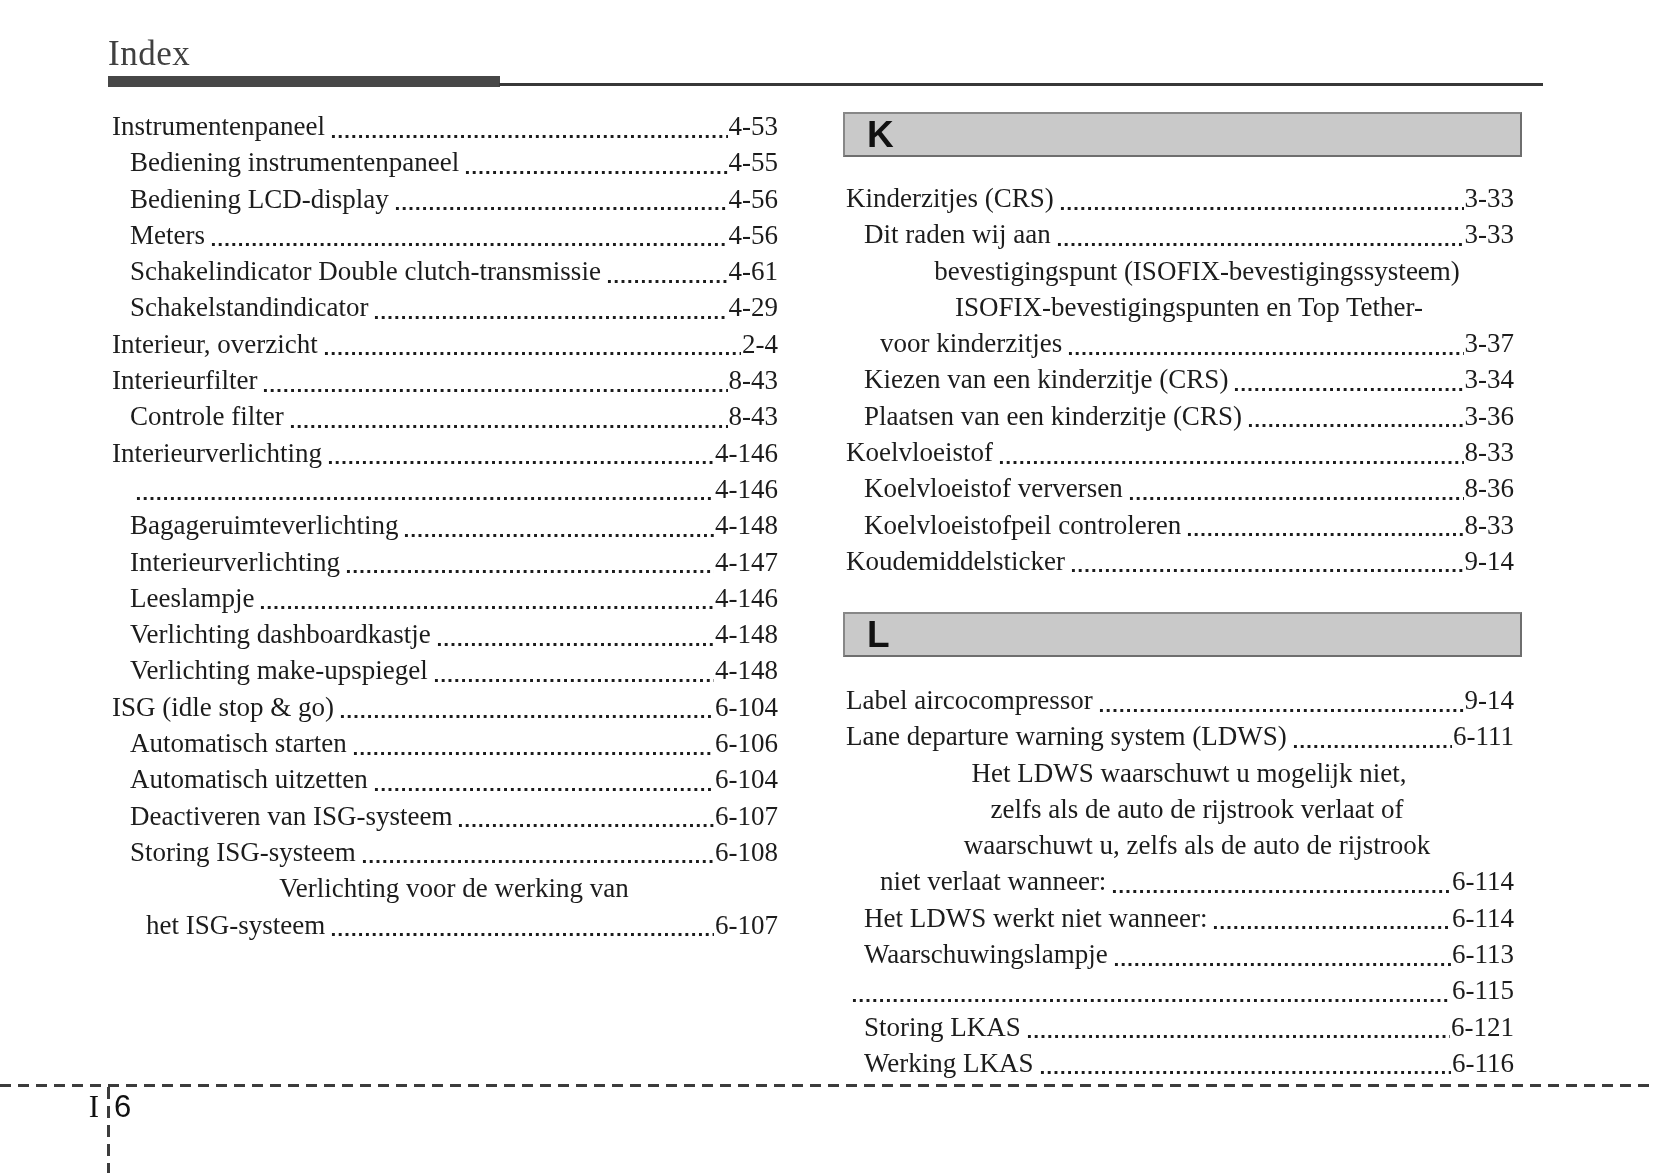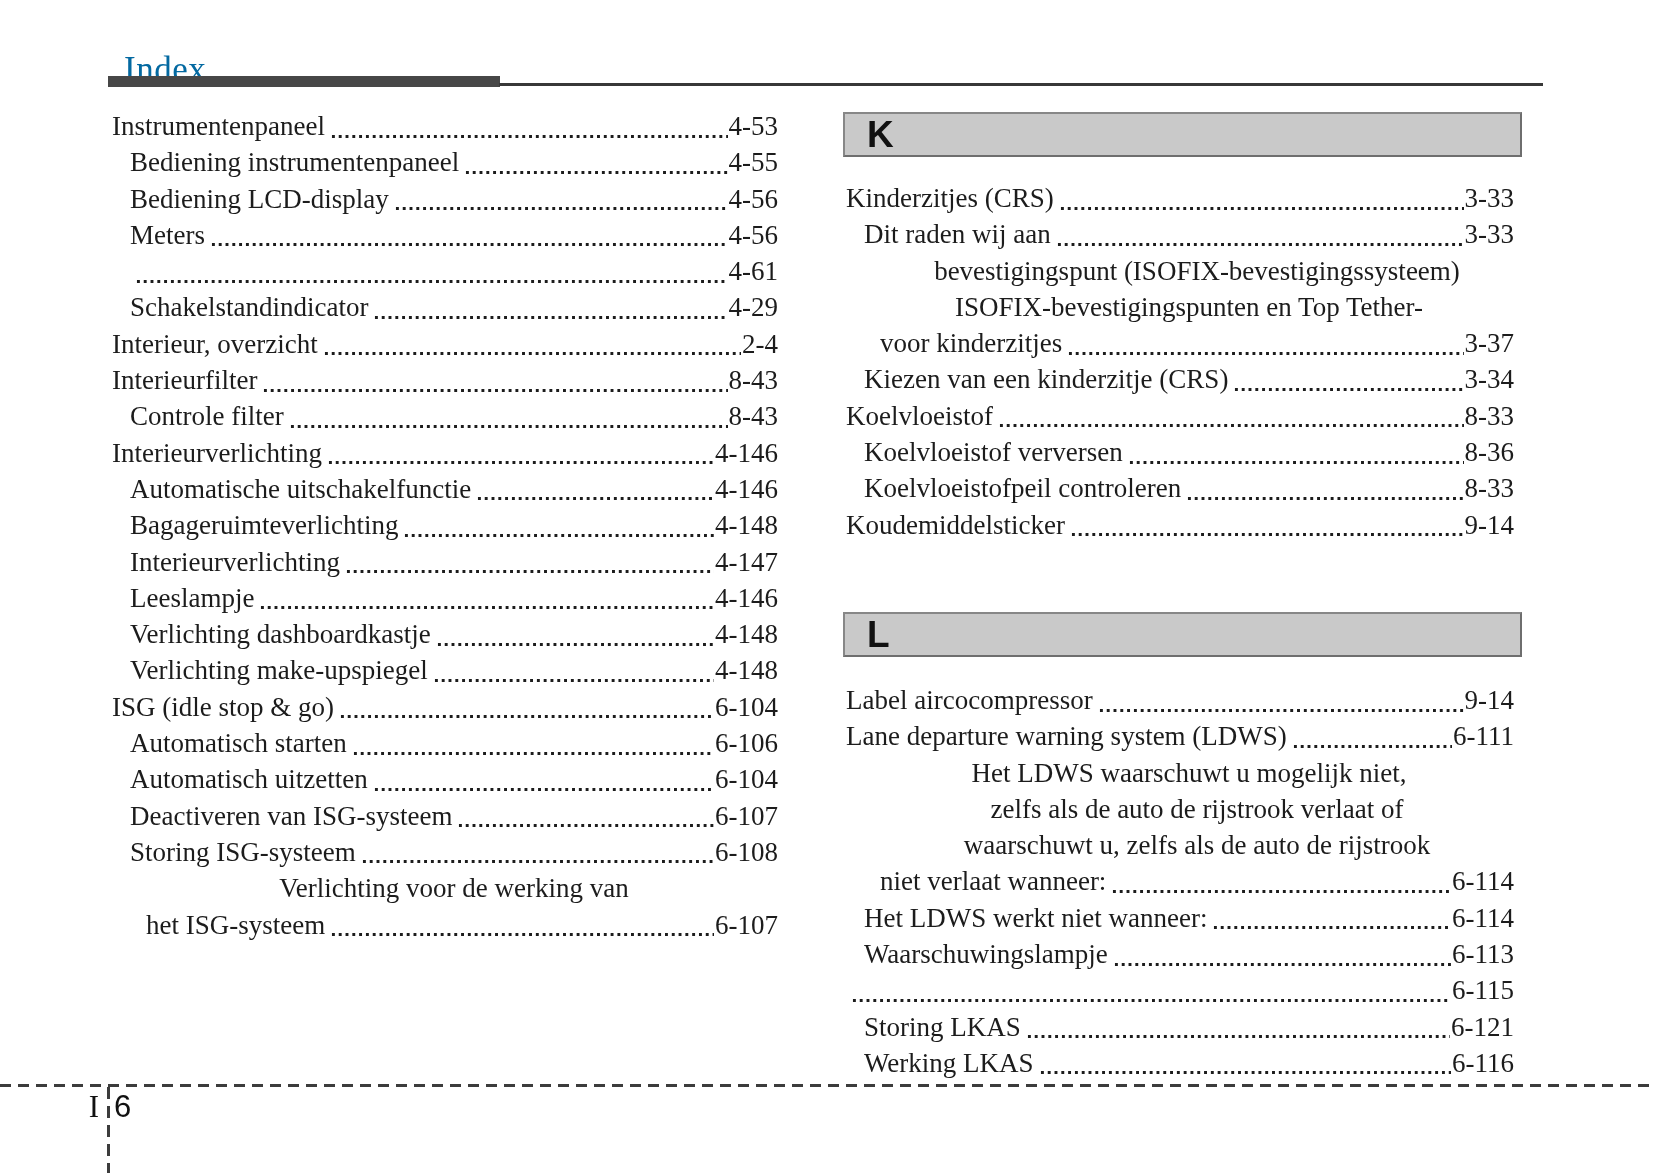--- a/index.html
+++ b/index.html
@@ -11,24 +11,24 @@
     color: #1c1c1c;
     font-family: "Liberation Serif", serif;
     overflow: hidden;
   }
 
   
   .page-title {
     position: absolute;
     left: 108px;
     top: 34px;
-    margin: 16px;
+    margin: 0;
     font-size: 35px;
     font-weight: normal;
-    color: #0369a1;
+    color: #404040;
     letter-spacing: 0.5px;
   }
   .title-bar {
     position: absolute;
     left: 108px;
     top: 76px;
     width: 392px;
     height: 11px;
     background: #474747;
   }
@@ -153,20 +153,21 @@
     <span class="label">Bediening LCD-display</span>
     <span class="leader"></span>
     <span class="pagenum">4-56</span>
   </div>
       <div class="row indent-1">
     <span class="label">Meters</span>
     <span class="leader"></span>
     <span class="pagenum">4-56</span>
   </div>
       <div class="row indent-1">
+    <span class="label">Schakelindicator Double clutch-transmissie</span>
     <span class="leader"></span>
     <span class="pagenum">4-61</span>
   </div>
       <div class="row indent-1">
     <span class="label">Schakelstandindicator</span>
     <span class="leader"></span>
     <span class="pagenum">4-29</span>
   </div>
       <div class="row indent-0">
     <span class="label">Interieur, overzicht</span>
@@ -182,21 +183,20 @@
     <span class="label">Controle filter</span>
     <span class="leader"></span>
     <span class="pagenum">8-43</span>
   </div>
       <div class="row indent-0">
     <span class="label">Interieurverlichting</span>
     <span class="leader"></span>
     <span class="pagenum">4-146</span>
   </div>
       <div class="row indent-1">
-    <span class="label">Automatische uitschakelfunctie</span>
     <span class="leader"></span>
     <span class="pagenum">4-146</span>
   </div>
       <div class="row indent-1">
     <span class="label">Bagageruimteverlichting</span>
     <span class="leader"></span>
     <span class="pagenum">4-148</span>
   </div>
       <div class="row indent-1">
     <span class="label">Interieurverlichting</span>
@@ -279,20 +279,25 @@
   </div>
       <div class="row indent-2">
     <span class="label">voor kinderzitjes</span>
     <span class="leader"></span>
     <span class="pagenum">3-37</span>
   </div>
       <div class="row indent-1">
     <span class="label">Kiezen van een kinderzitje (CRS)</span>
     <span class="leader"></span>
     <span class="pagenum">3-34</span>
+  </div>
+      <div class="row indent-1">
+    <span class="label">Plaatsen van een kinderzitje (CRS)</span>
+    <span class="leader"></span>
+    <span class="pagenum">3-36</span>
   </div>
       <div class="row indent-0">
     <span class="label">Koelvloeistof</span>
     <span class="leader"></span>
     <span class="pagenum">8-33</span>
   </div>
       <div class="row indent-1">
     <span class="label">Koelvloeistof verversen</span>
     <span class="leader"></span>
     <span class="pagenum">8-36</span>

